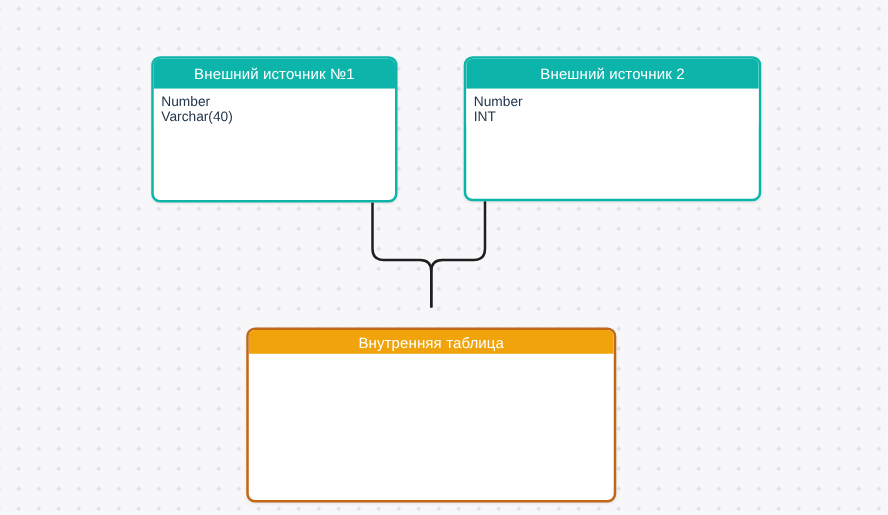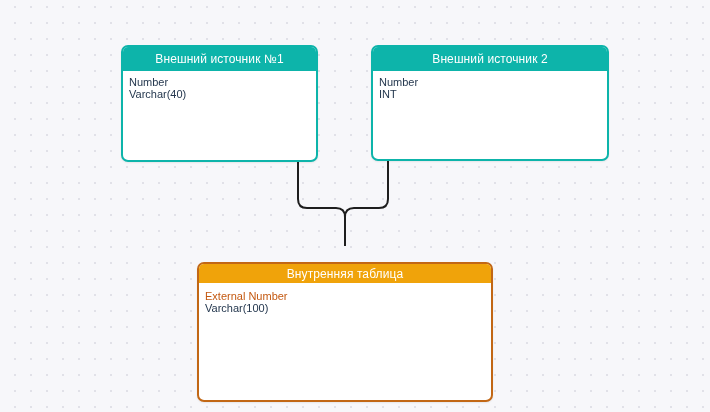--- a/index.html
+++ b/index.html
@@ -106,21 +106,15 @@
         <span class="nm">Number</span>
         <span class="tp">INT</span>
       </div>
     </div>
   </div>
 
   <div class="entity orange" id="entity-3">
     <div class="hdr">
       <span>Внутренняя таблица</span>
     </div>
-    <div class="body">
-      <div class="row">
-        <span class="nm">External Number</span>
-        <span class="tp">Varchar(100)</span>
-      </div>
-    </div>
   </div>
 
 </div>
 
 </body></html>

